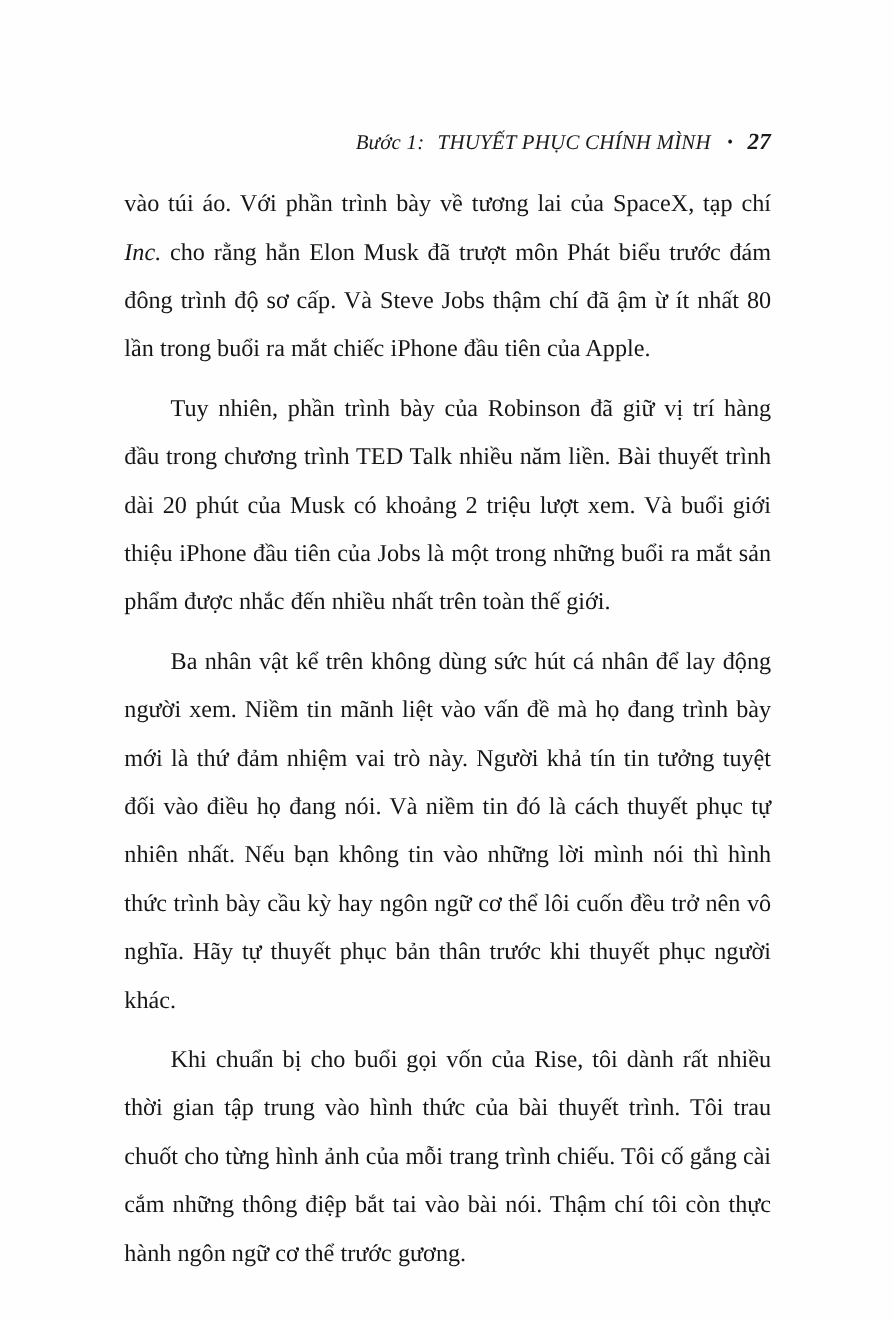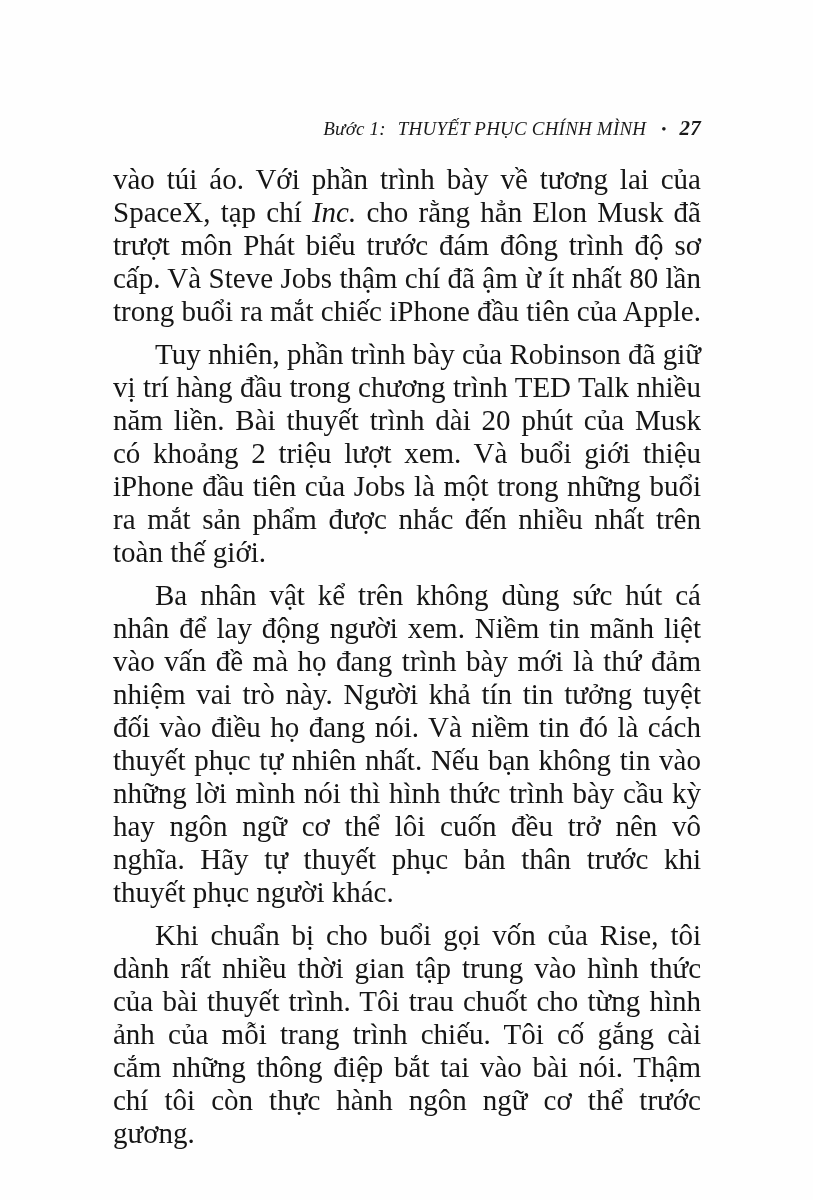--- a/index.html
+++ b/index.html
@@ -45,22 +45,22 @@
   .running-header .page-number {
     font-weight: bold;
     font-style: italic;
     font-size: 21px;
   }
   .body-text {
     position: absolute;
     top: 163px;
     left: 113px;
     width: 588px;
-    font-size: 29px;
-    line-height: 33px;
+    font-size: 22px;
+    line-height: 44px;
     text-align: justify;
     text-justify: inter-word;
   }
   .body-text p {
     margin: 0 0 10px 0;
     text-indent: 42px;
   }
   .body-text p.no-indent {
     text-indent: 0;
   }

